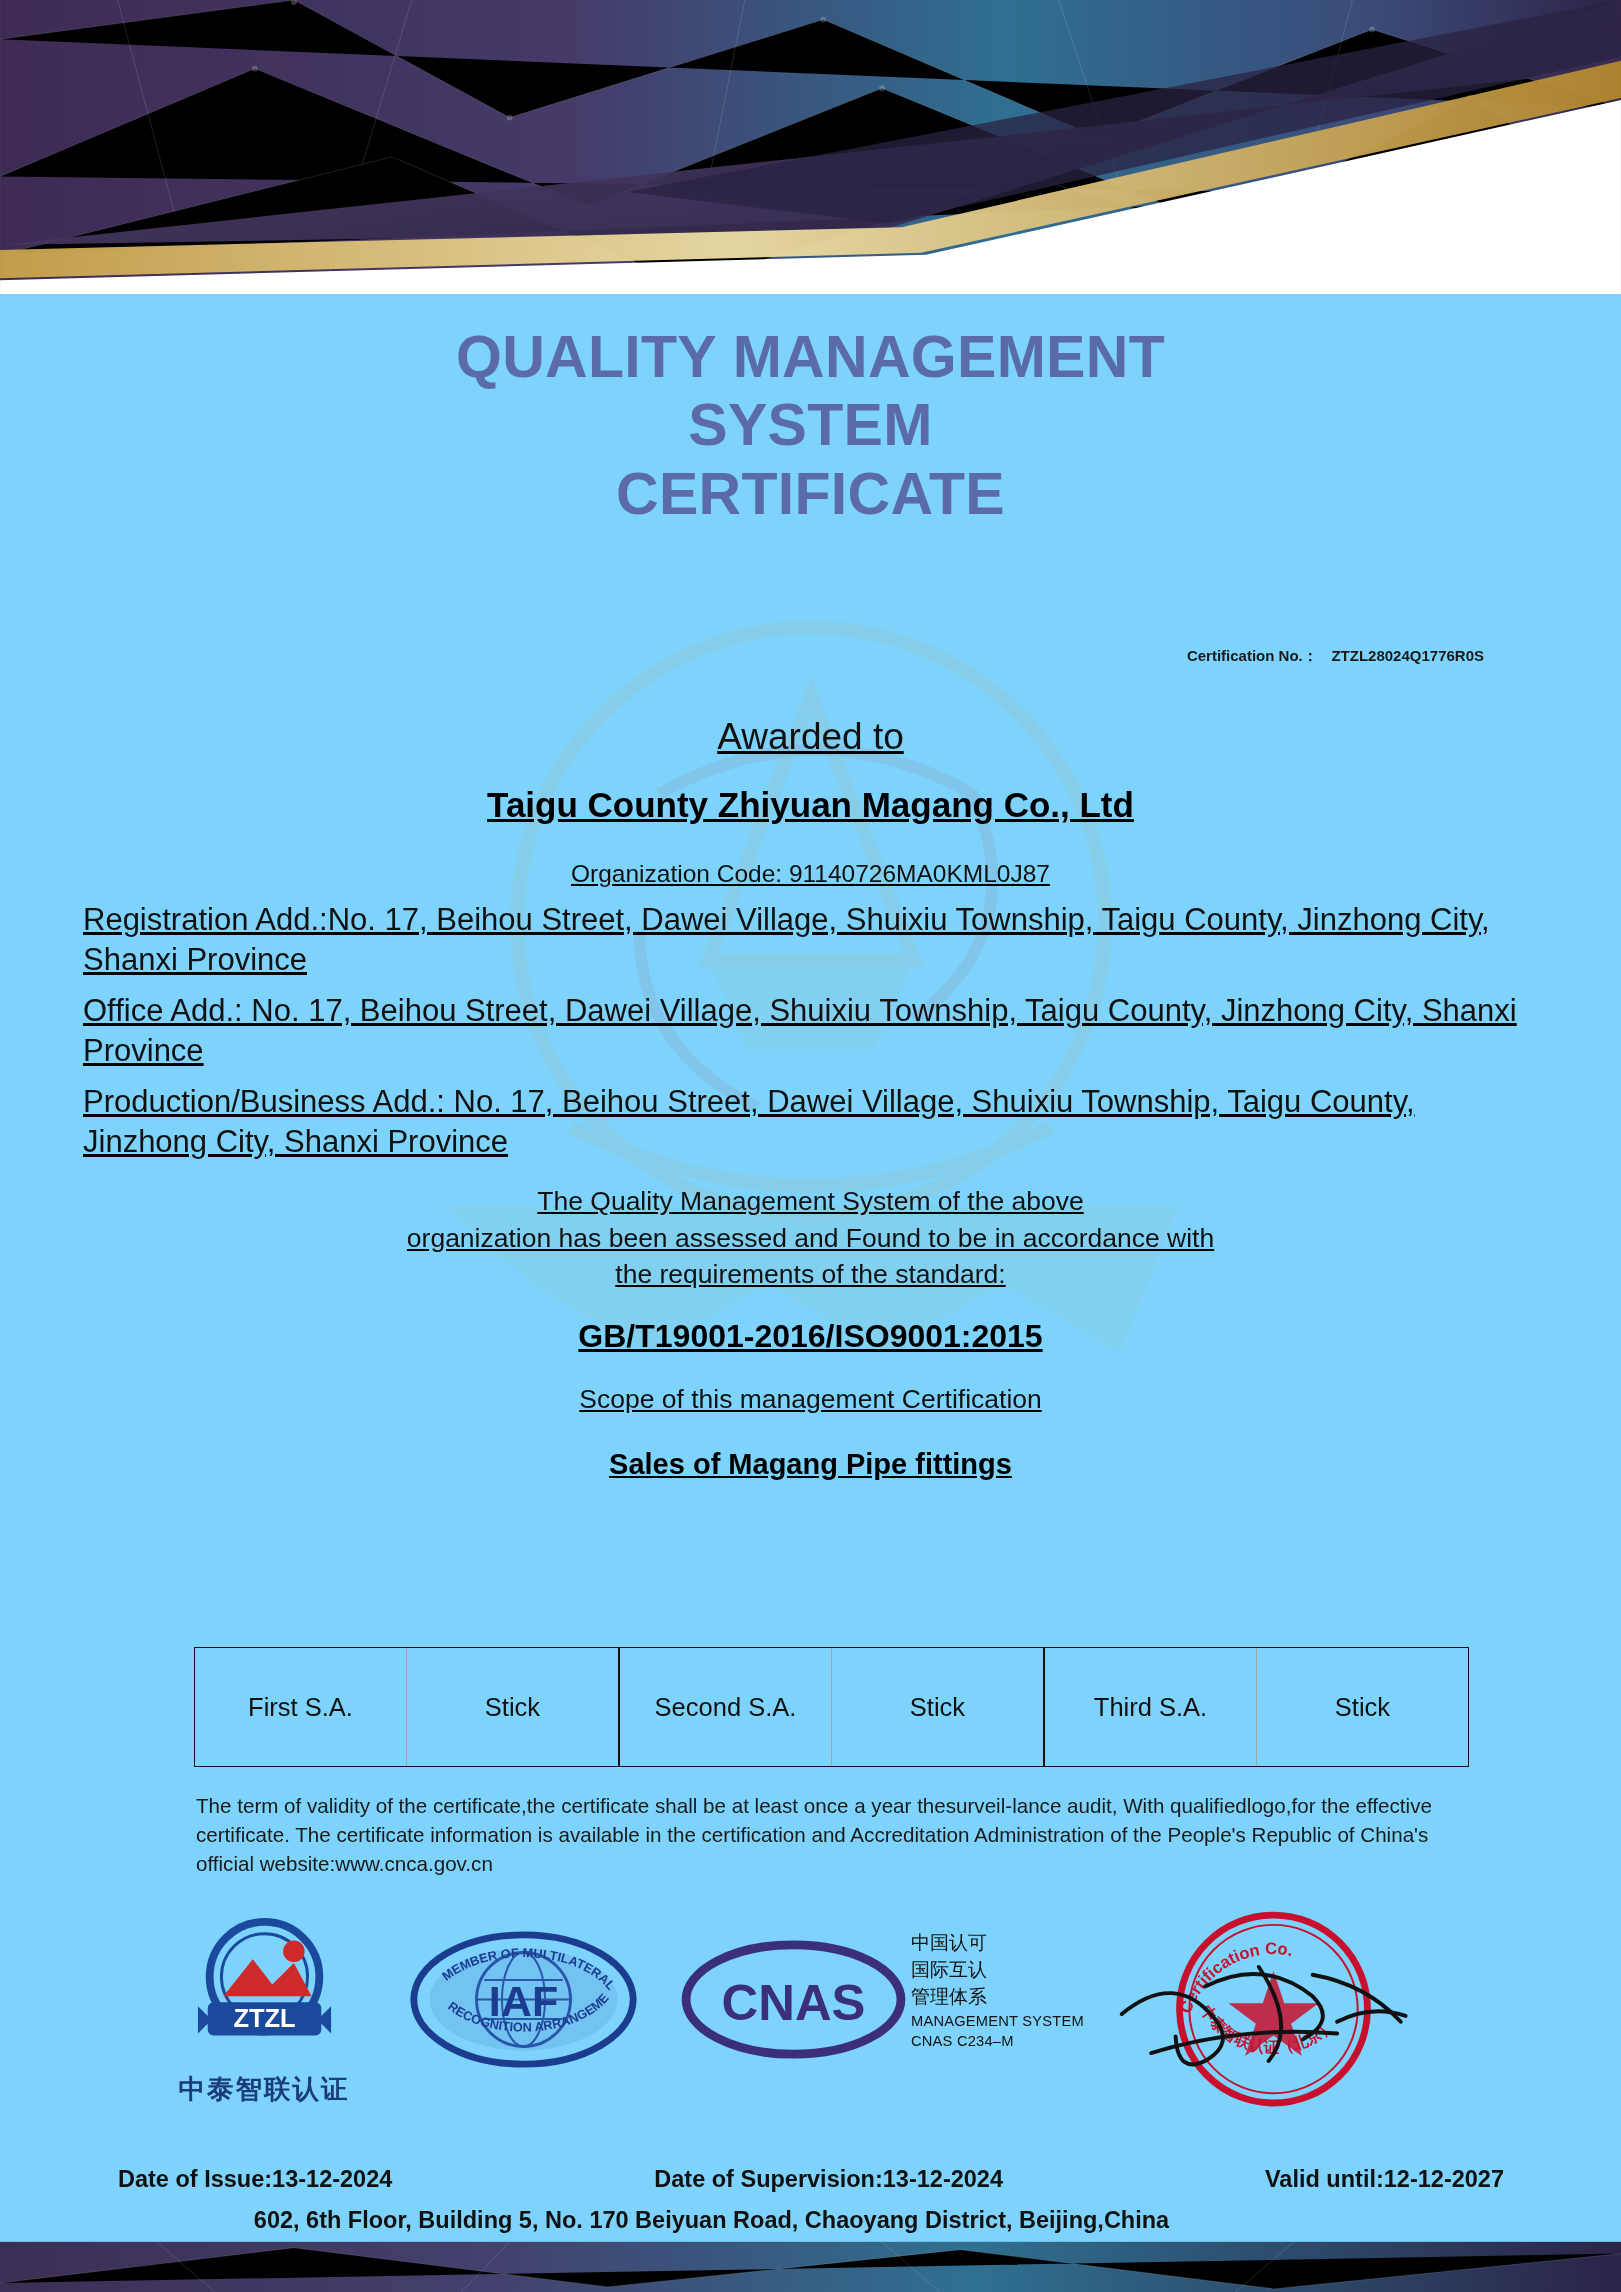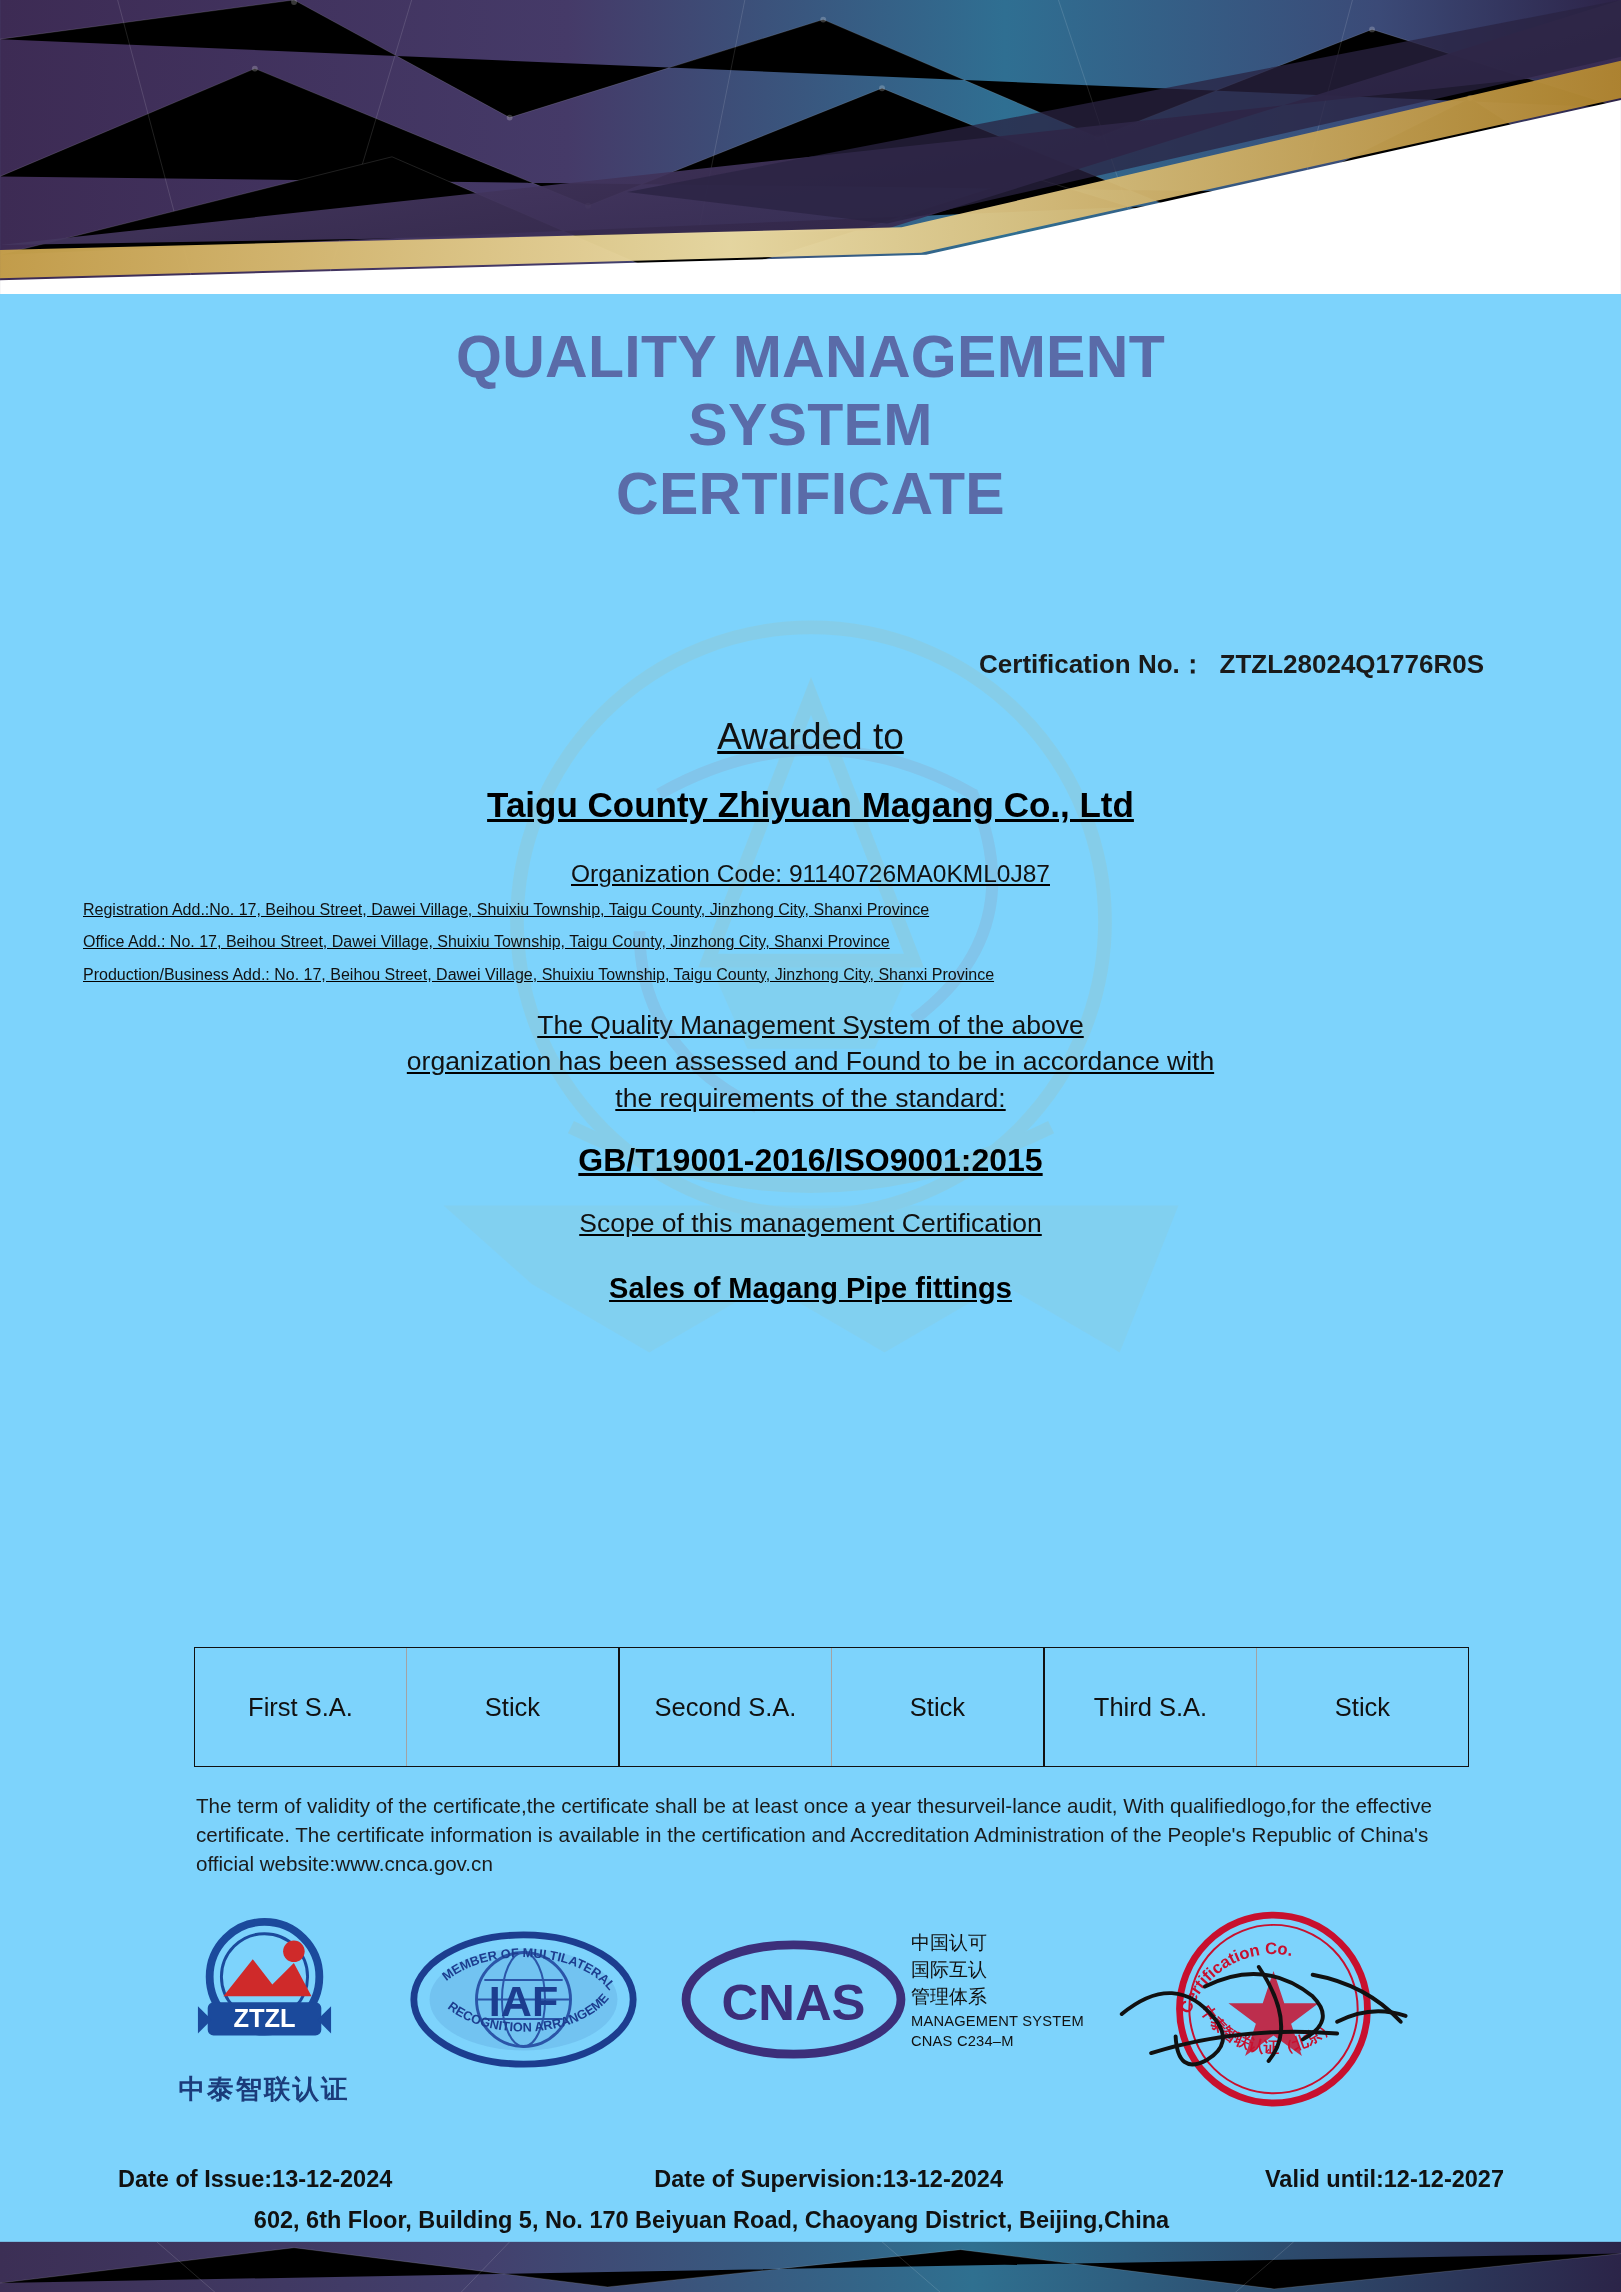--- a/index.html
+++ b/index.html
@@ -61,21 +61,21 @@
     font-weight: bold;
     line-height: 1.16;
     letter-spacing: 0.3px;
   }
 
   
   .cert-no {
     position: absolute;
     top: 647px;
     right: 137px;
-    font-size: 26px;
+    font-size: 15px;
     color: #1a1a1a;
     font-weight: bold;
   }
   .cert-no .label { font-weight: bold; }
   .cert-no .value { font-weight: bold; margin-left: 13.7px; }
 
   
   .body-area {
     position: absolute;
     top: 706px;
@@ -96,21 +96,21 @@
     color: #000;
     margin-top: 27.4px;
   }
   .org-code {
     text-align: center;
     font-size: 24.5px;
     color: #111;
     margin-top: 35px;
   }
   .addr {
-    font-size: 16px;
+    font-size: 31px;
     color: #111;
     margin-top: 11.8px;
     line-height: 1.28;
     text-align: left;
   }
   .statement {
     text-align: center;
     font-size: 26.5px;
     color: #111;
     line-height: 1.38;

